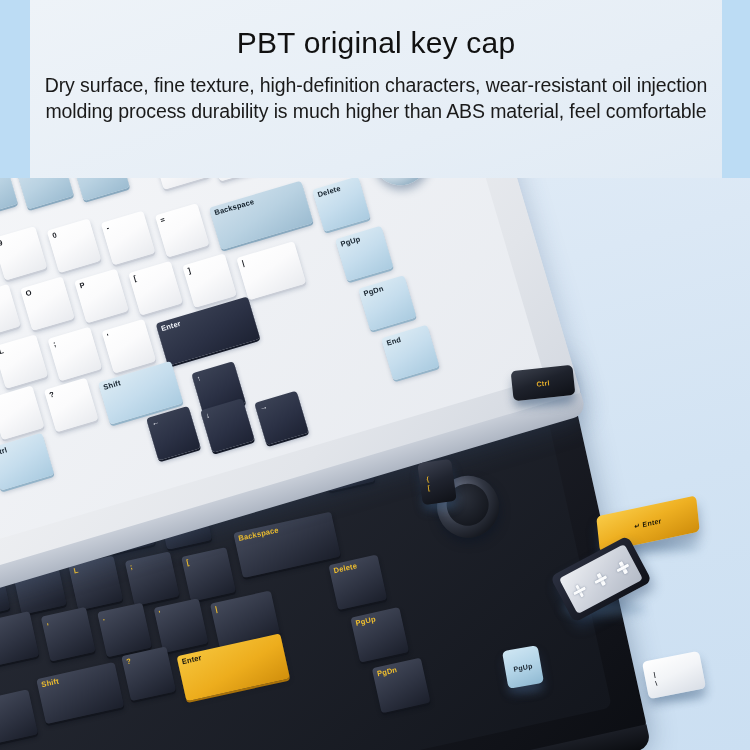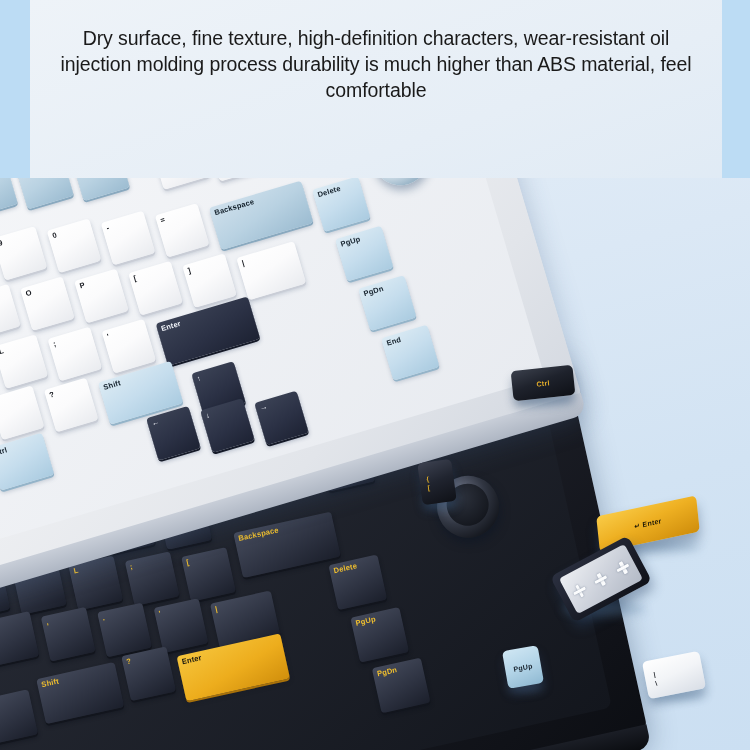--- a/index.html
+++ b/index.html
@@ -17,21 +17,21 @@
   .edge-band.right{right:0;}
   .center-plate{
     position:absolute;left:30px;right:28px;top:0;bottom:0;
     background:linear-gradient(160deg,#eef3f8 0%,#e6eef6 28%,#dbe8f4 56%,#d3e3f2 78%,#cfe1f1 100%);
   }
 
   
   .header{position:absolute;left:30px;right:28px;top:0;height:186px;text-align:center;
           color:#111;z-index:30;}
   .header h1{margin:0;padding-top:26px;font-size:30px;font-weight:400;letter-spacing:.2px;line-height:1.1;}
-  .header .sub{margin:16px;padding:10px 6px 0 6px;font-size:19.5px;font-weight:400;line-height:1.33;
+  .header .sub{margin:4px;padding:10px 6px 0 6px;font-size:19.5px;font-weight:400;line-height:1.33;
                color:#1a1a1a;letter-spacing:-.1px;}
 
   
   .scene{position:absolute;left:0;top:178px;width:750px;height:572px;overflow:hidden;z-index:5;
          background:linear-gradient(165deg,#e3edf7 0%,#dbe8f5 30%,#d2e3f3 62%,#cbdff2 100%);}
 
   .floor-glow{position:absolute;left:-10%;top:-20%;width:80%;height:70%;
     background:radial-gradient(ellipse at 30% 30%,rgba(255,255,255,.85),rgba(255,255,255,0) 65%);}
 
   
@@ -148,20 +148,21 @@
 </head>
 <body>
 
 <div id="page">
 
   <div class="edge-band left"></div>
   <div class="edge-band right"></div>
   <div class="center-plate"></div>
 
   <div class="header">
+    <h1>PBT original key cap</h1>
     <p class="sub">Dry surface, fine texture, high-definition characters, wear-resistant oil injection molding process durability is much higher than ABS material, feel comfortable</p>
   </div>
 
   <div class="scene">
     <div class="floor-glow"></div>
 
     <div class="kb" id="kb-black">
       <div class="case">
         <div class="plate">
             <div class="key k-dark" style="left: 148px; top: 32px; width: 46px; height: 46px;"></div>

